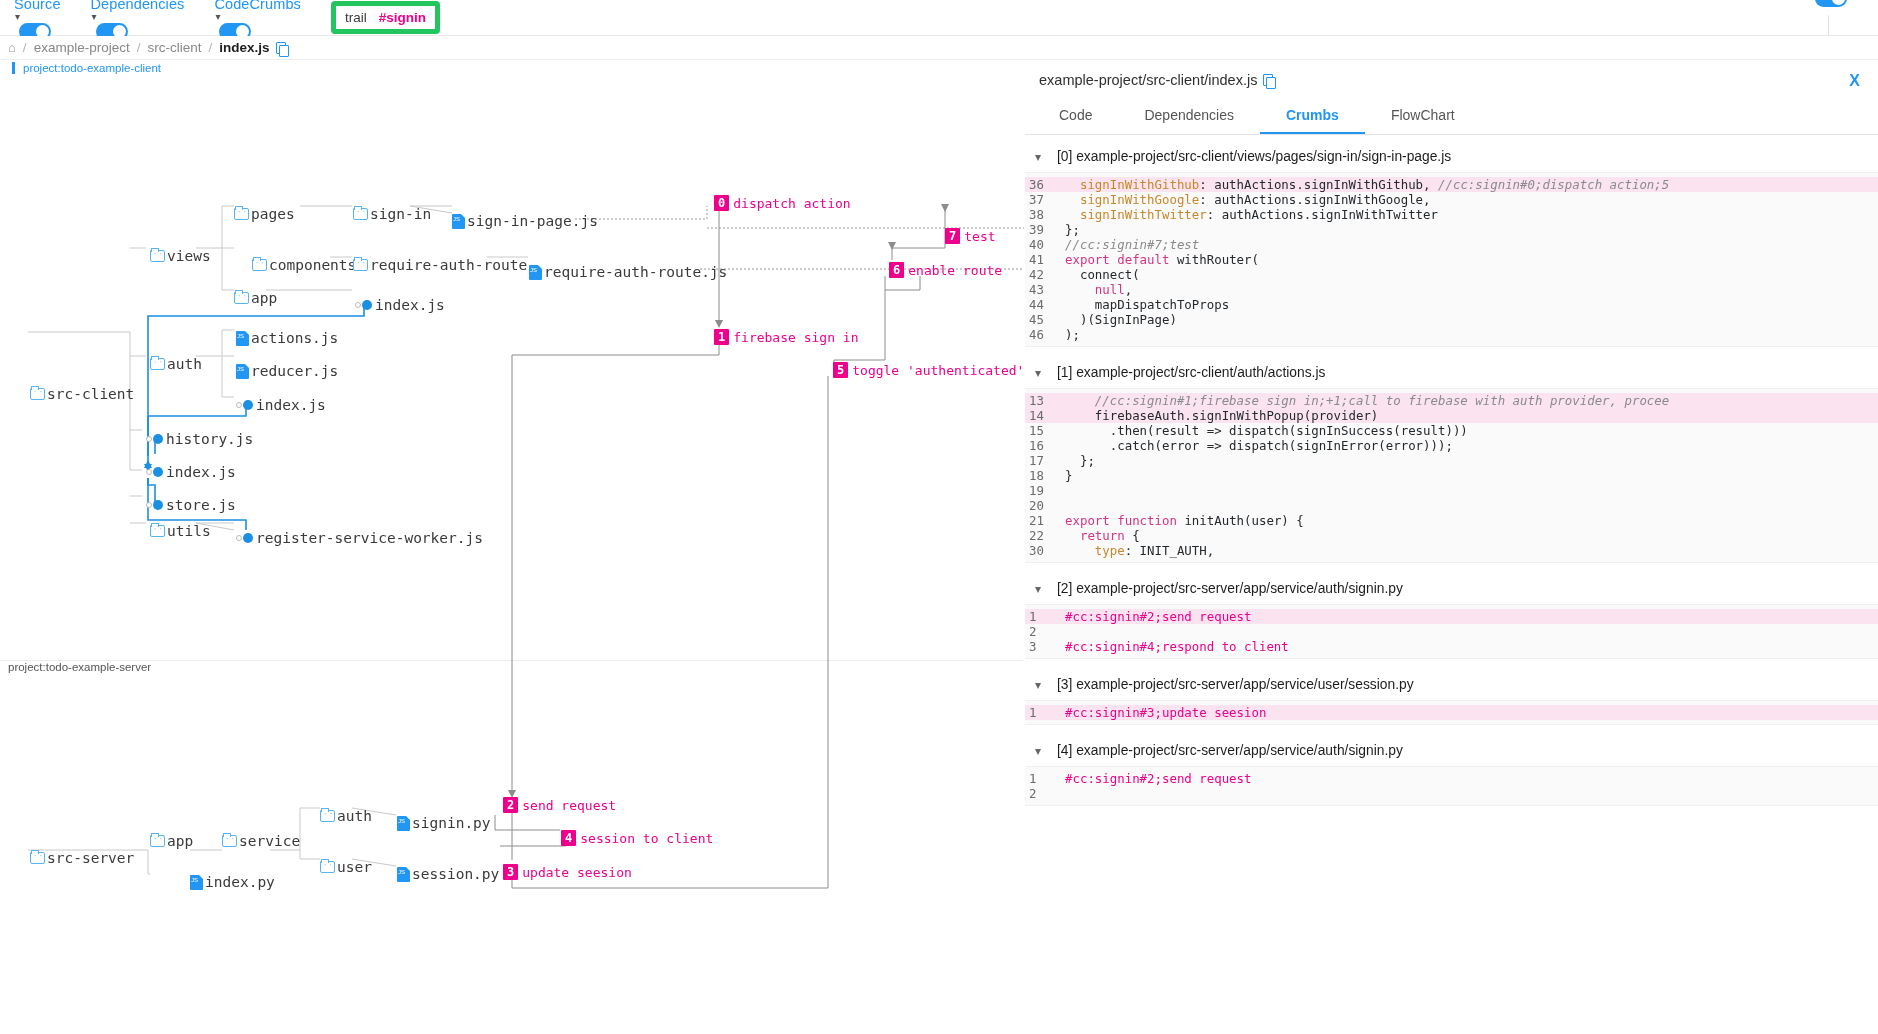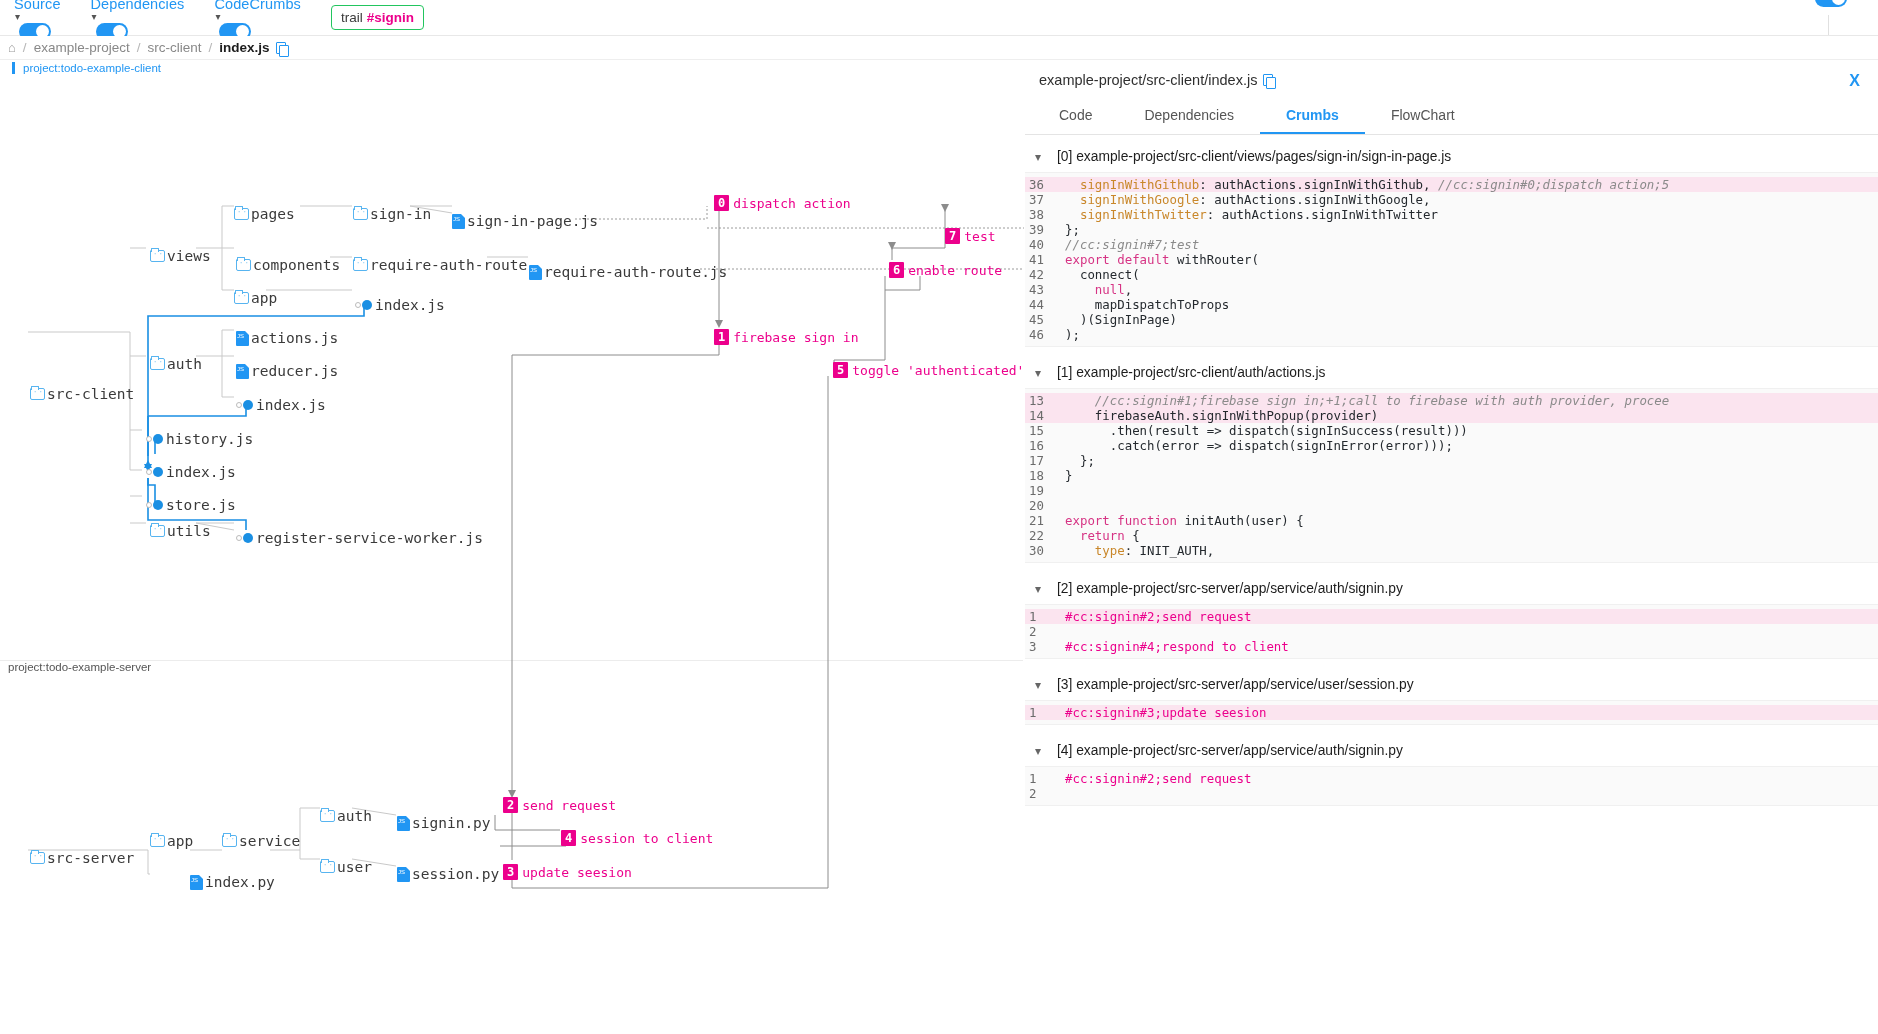--- a/index.html
+++ b/index.html
@@ -36,23 +36,23 @@
     width: 32px; height: 17px; border-radius: 9px;
     background: #2196f3; position: relative; margin-left: 5px;
     flex: none;
   }
   .switch .knob {
     position: absolute; top: 2px; right: 2px;
     width: 13px; height: 13px; border-radius: 50%;
     background: #fff;
   }
   .trail-box {
-    border: 1px solid #22c55e; border-radius: 4px;
+    border: 5px solid #22c55e; border-radius: 4px;
     padding: 4px 9px; font-size: 13.5px; background: #fff;
-    display: flex; align-items: center; gap: 4px;
+    display: flex; align-items: center; gap: 12px;
   }
   .trail-box .t-word { color: #3b3b3b; }
   .trail-box .t-tag { color: #ec008c; font-weight: 700; }
   .tb-right {
     margin-left: auto; display: flex; align-items: center; gap: 8px; flex-direction: column;
   }
   .tb-right .tb-label { color: #333; font-size: 14.5px; }
   .tb-divider {
     width: 1px; height: 20px; background: #e0e0e0; margin: 0 16px;
   }
@@ -386,21 +386,21 @@
           <span>sign-in</span>
         </div>
         <div class="node" style="left: 452px; top: 152px;">
           <span class="ic ic-js"></span>
           <span>sign-in-page.js</span>
         </div>
         <div class="node" style="left: 150px; top: 187px;">
           <span class="ic ic-folder"></span>
           <span>views</span>
         </div>
-        <div class="node" style="left: 236px; top: 196px;">
+        <div class="node" style="left: 252px; top: 196px;">
           <span class="ic ic-folder"></span>
           <span>components</span>
         </div>
         <div class="node" style="left: 353px; top: 196px;">
           <span class="ic ic-folder"></span>
           <span>require-auth-route</span>
         </div>
         <div class="node" style="left: 529px; top: 203px;">
           <span class="ic ic-js"></span>
           <span>require-auth-route.js</span>

